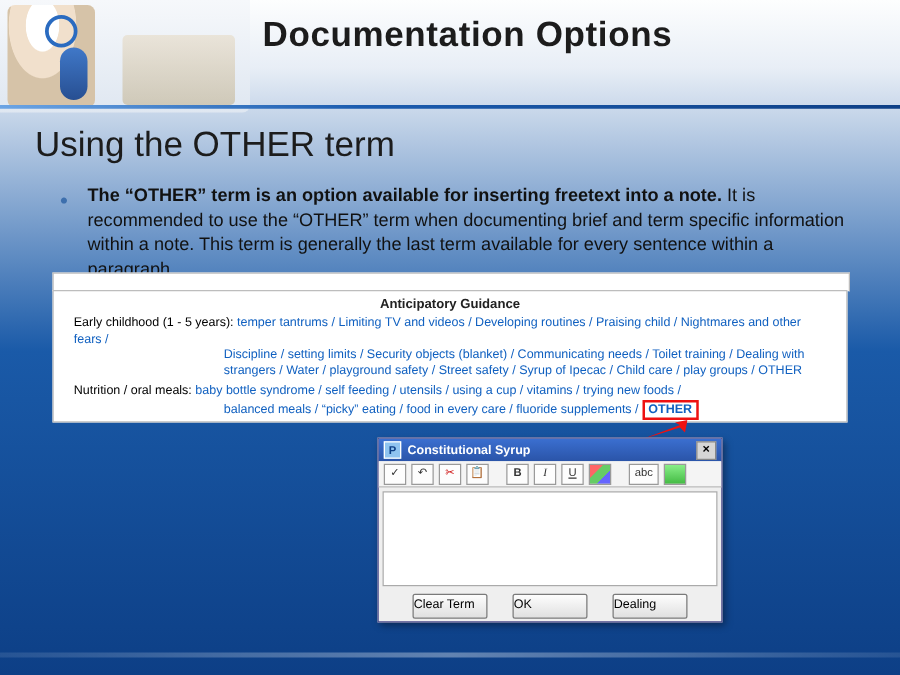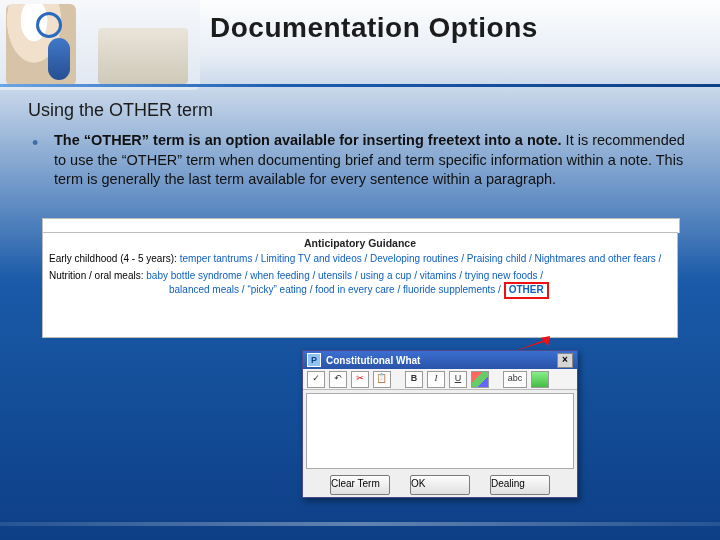--- a/index.html
+++ b/index.html
@@ -8,28 +8,28 @@
   .hero{position:absolute;left:0;top:0;width:200px;height:90px;background:linear-gradient(180deg,#f6f8fb 0,#dfe7f1 100%);border-bottom-right-radius:6px}
   .doc{position:absolute;left:6px;top:4px;width:70px;height:82px;border-radius:6px;background:radial-gradient(ellipse at 40% 20%,#fff 0 22%,#f1e0cc 23% 45%,#d6c3a8 46% 100%)}
   .doc::after{content:"";position:absolute;left:42px;top:34px;width:22px;height:42px;border-radius:12px;background:linear-gradient(180deg,#4078c8,#274f92)}
   .steth{position:absolute;left:36px;top:12px;width:20px;height:20px;border:3px solid #2a6bc0;border-radius:50%;background:transparent}
   .pt{position:absolute;left:98px;top:28px;width:90px;height:56px;border-radius:4px;background:linear-gradient(180deg,#e6dac5,#c3b493);opacity:.6}
 
   .title{position:absolute;left:210px;top:12px;font-size:28px;font-weight:700;color:#1c1c1c;letter-spacing:.5px}
   .rule{position:absolute;left:0;top:84px;width:720px;height:3px;background:linear-gradient(90deg,#6ba4e4 0,#1b5caf 40%,#0d3f86 100%)}
 
   .content{position:absolute;left:28px;top:100px;width:664px}
-  .subhead{font-size:18px;color:#1c1c1c;margin:0 0 10px 0}
-  ul.bul{list-style:none;margin:0;padding:0}
+  .subhead{font-size:28px;color:#1c1c1c;margin:0 0 10px 0}
+  ul.bul{list-style:none;margin:16px;padding:0}
   ul.bul>li{position:relative;padding-left:26px;font-size:14.5px;line-height:1.35;color:#111}
   ul.bul>li::before{content:"•";position:absolute;left:4px;top:0;color:#3d6fad;font-size:18px}
   .para b{font-weight:700}
 
   
-  .panel{position:absolute;left:42px;top:232px;width:636px;height:106px;background:#fff;border:1px solid #bdbdbd;padding:4px 6px;box-sizing:border-box;font-size:10px;line-height:1.25;color:#333}
+  .panel{position:absolute;left:42px;top:232px;width:636px;height:106px;background:#fff;border:1px solid #bdbdbd;padding:4px 16px;box-sizing:border-box;font-size:10px;line-height:1.25;color:#333}
   .panel .hdr{font-weight:700;text-align:center;margin-bottom:3px;font-size:10.5px;color:#222}
   .panel .row{margin-bottom:4px}
   .panel .lbl{color:#000}
   .panel .opts{color:#1060c0}
   .ind{padding-left:120px;display:block}
   .other-box{display:inline-block;border:2px solid #e11;padding:0 3px;color:#1060c0;font-weight:700;margin-left:0}
 
   .arrow{position:absolute;left:510px;top:336px;width:40px;height:18px}
   .arrow svg{width:100%;height:100%}
 
@@ -77,43 +77,44 @@
           <b>The “OTHER” term is an option available for inserting freetext into a note.</b><span> It is recommended to use the “OTHER” term when documenting brief and term specific information within a note. This term is generally the last term available for every sentence within a paragraph.</span>
         </span>
       </li>
     </ul>
   </div>
 
   <div class="samplehdr"></div>
   <div class="panel">
     <div class="hdr">Anticipatory Guidance</div>
     <div class="row">
-      <span class="lbl">Early childhood (4 - 5 years):</span>
+      <span class="lbl">Early childhood (1 - 5 years):</span>
       <span class="opts">temper tantrums / Limiting TV and videos / Developing routines / Praising child / Nightmares and other fears /</span>
+      <span class="opts ind">Discipline / setting limits / Security objects (blanket) / Communicating needs / Toilet training / Dealing with strangers / Water / playground safety / Street safety / Syrup of Ipecac / Child care / play groups / OTHER</span>
     </div>
     <div class="row">
       <span class="lbl">Nutrition / oral meals:</span>
-      <span class="opts">baby bottle syndrome / when feeding / utensils / using a cup / vitamins / trying new foods /</span>
+      <span class="opts">baby bottle syndrome / self feeding / utensils / using a cup / vitamins / trying new foods /</span>
       <span class="ind">
         <span class="opts">balanced meals / “picky” eating / food in every care / fluoride supplements /</span>
         <span class="other-box">OTHER</span>
       </span>
     </div>
   </div>
 
   <div class="arrow">
     <svg viewBox="0 0 40 18">
         <path d="M2 16 L34 4 L30 2 L40 0 L38 10 L34 6 Z" fill="#e11"></path>
       </svg>
   </div>
 
   <div class="dlg">
     <div class="tb">
       <span class="ico">P</span>
-      <span>Constitutional   What</span>
+      <span>Constitutional   Syrup</span>
       <span class="sp"></span>
       <span class="x">×</span>
     </div>
     <div class="toolbar">
       <span class="tbtn">✓</span>
       <span class="tbtn">↶</span>
       <span class="tbtn red">✂</span>
       <span class="tbtn">📋</span>
       <span style="width:6px"></span>
       <span class="tbtn bold">B</span>

